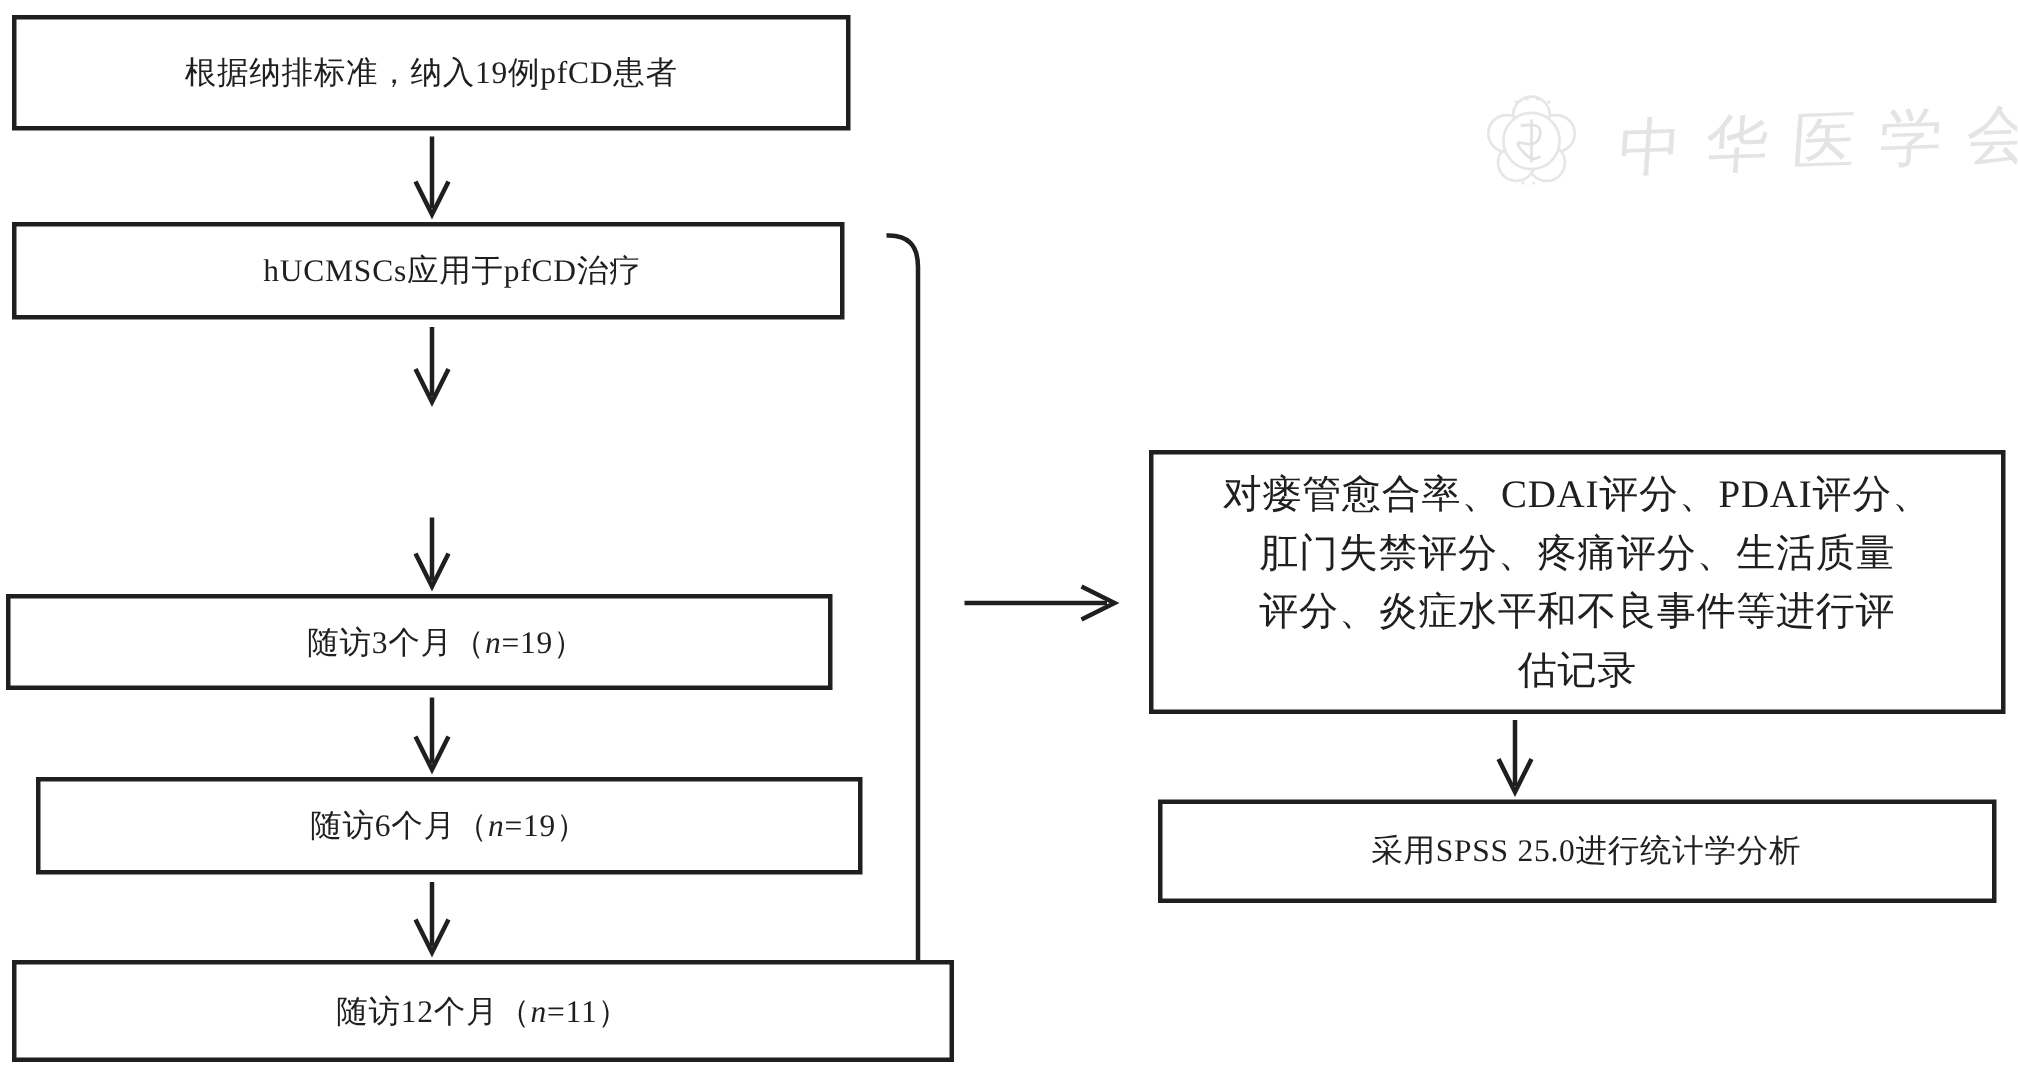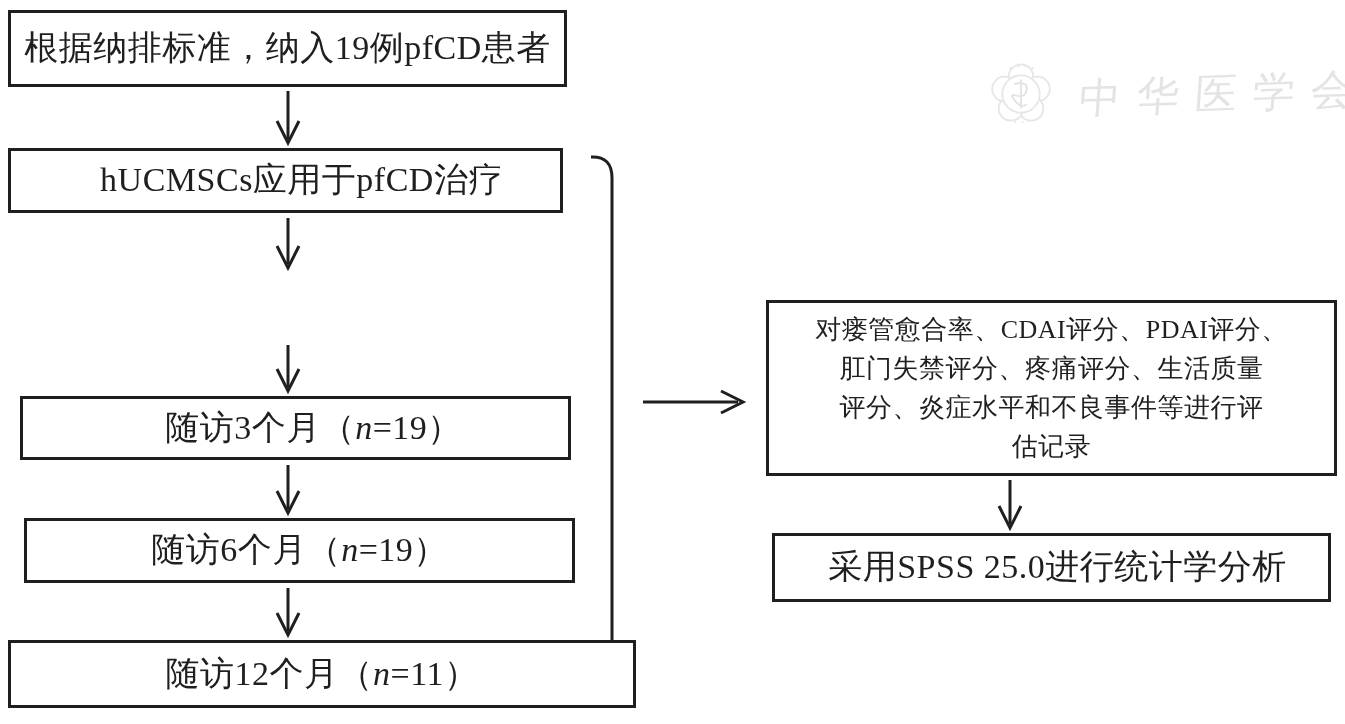--- a/index.html
+++ b/index.html
@@ -15,30 +15,30 @@
   
   .fbox {
     position: absolute;
     box-sizing: border-box;
     border: 3px solid #1f1f1f;
     background: #ffffff;
     display: flex;
     align-items: center;
     justify-content: center;
     text-align: center;
-    font-size: 34px;
+    font-size: 21px;
     line-height: 1.25;
     letter-spacing: 0.5px;
     white-space: nowrap;
   }
   .fbox .var { font-style: italic; }
   .box-enroll    { left: 8px;   top: 10px;  width: 559px; height: 77px; }
   .box-treat     { left: 8px;   top: 148px; width: 555px; height: 65px; padding-left: 32px; }
   .box-fu1       { left: 8px;   top: 275px; width: 551px; height: 65px; }
-  .box-fu3       { left: 20px;   top: 396px; width: 551px; height: 64px; padding-left: 36px; }
+  .box-fu3       { left: 4px;   top: 396px; width: 551px; height: 64px; padding-left: 36px; }
   .box-fu6       { left: 24px;   top: 518px; width: 551px; height: 65px; }
   .box-fu12      { left: 8px;   top: 640px; width: 628px; height: 68px; }
   .box-assess {
     left: 766px; top: 300px; width: 571px; height: 176px;
     flex-direction: column;
     font-size: 26px;
     line-height: 39px;
     white-space: nowrap;
   }
   .box-analysis  { left: 772px; top: 533px; width: 559px; height: 69px; padding-left: 12px; }

